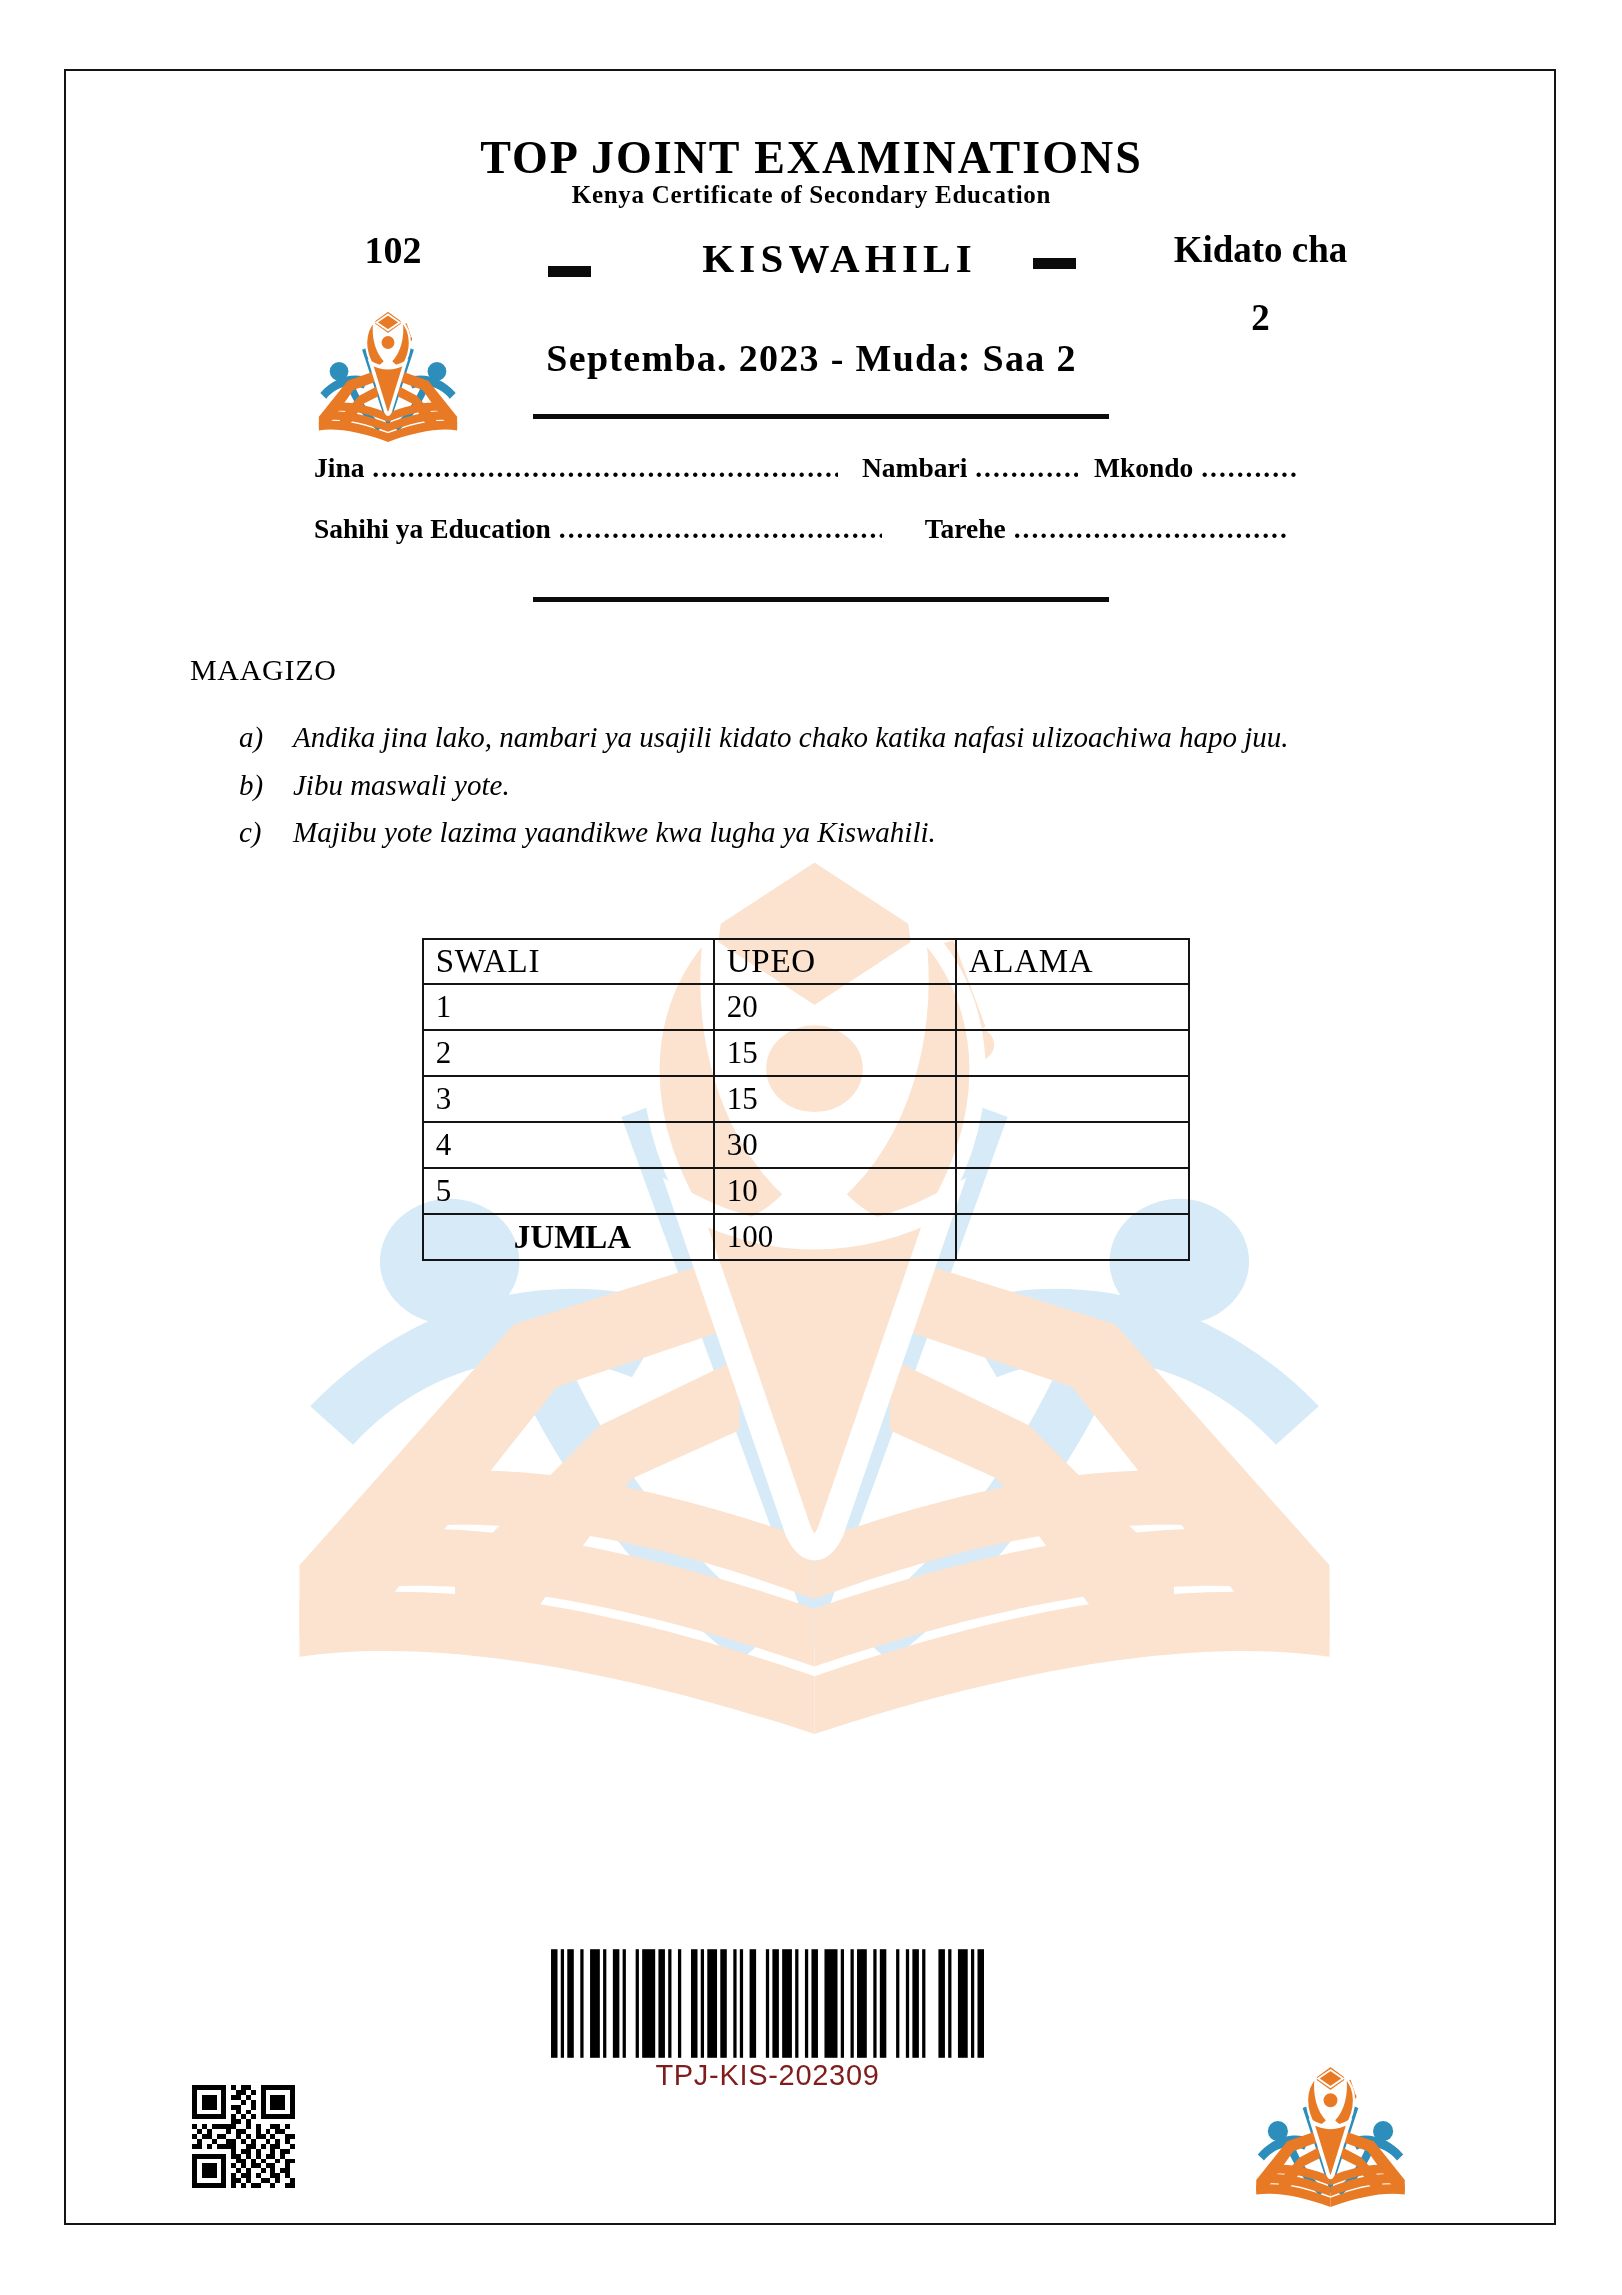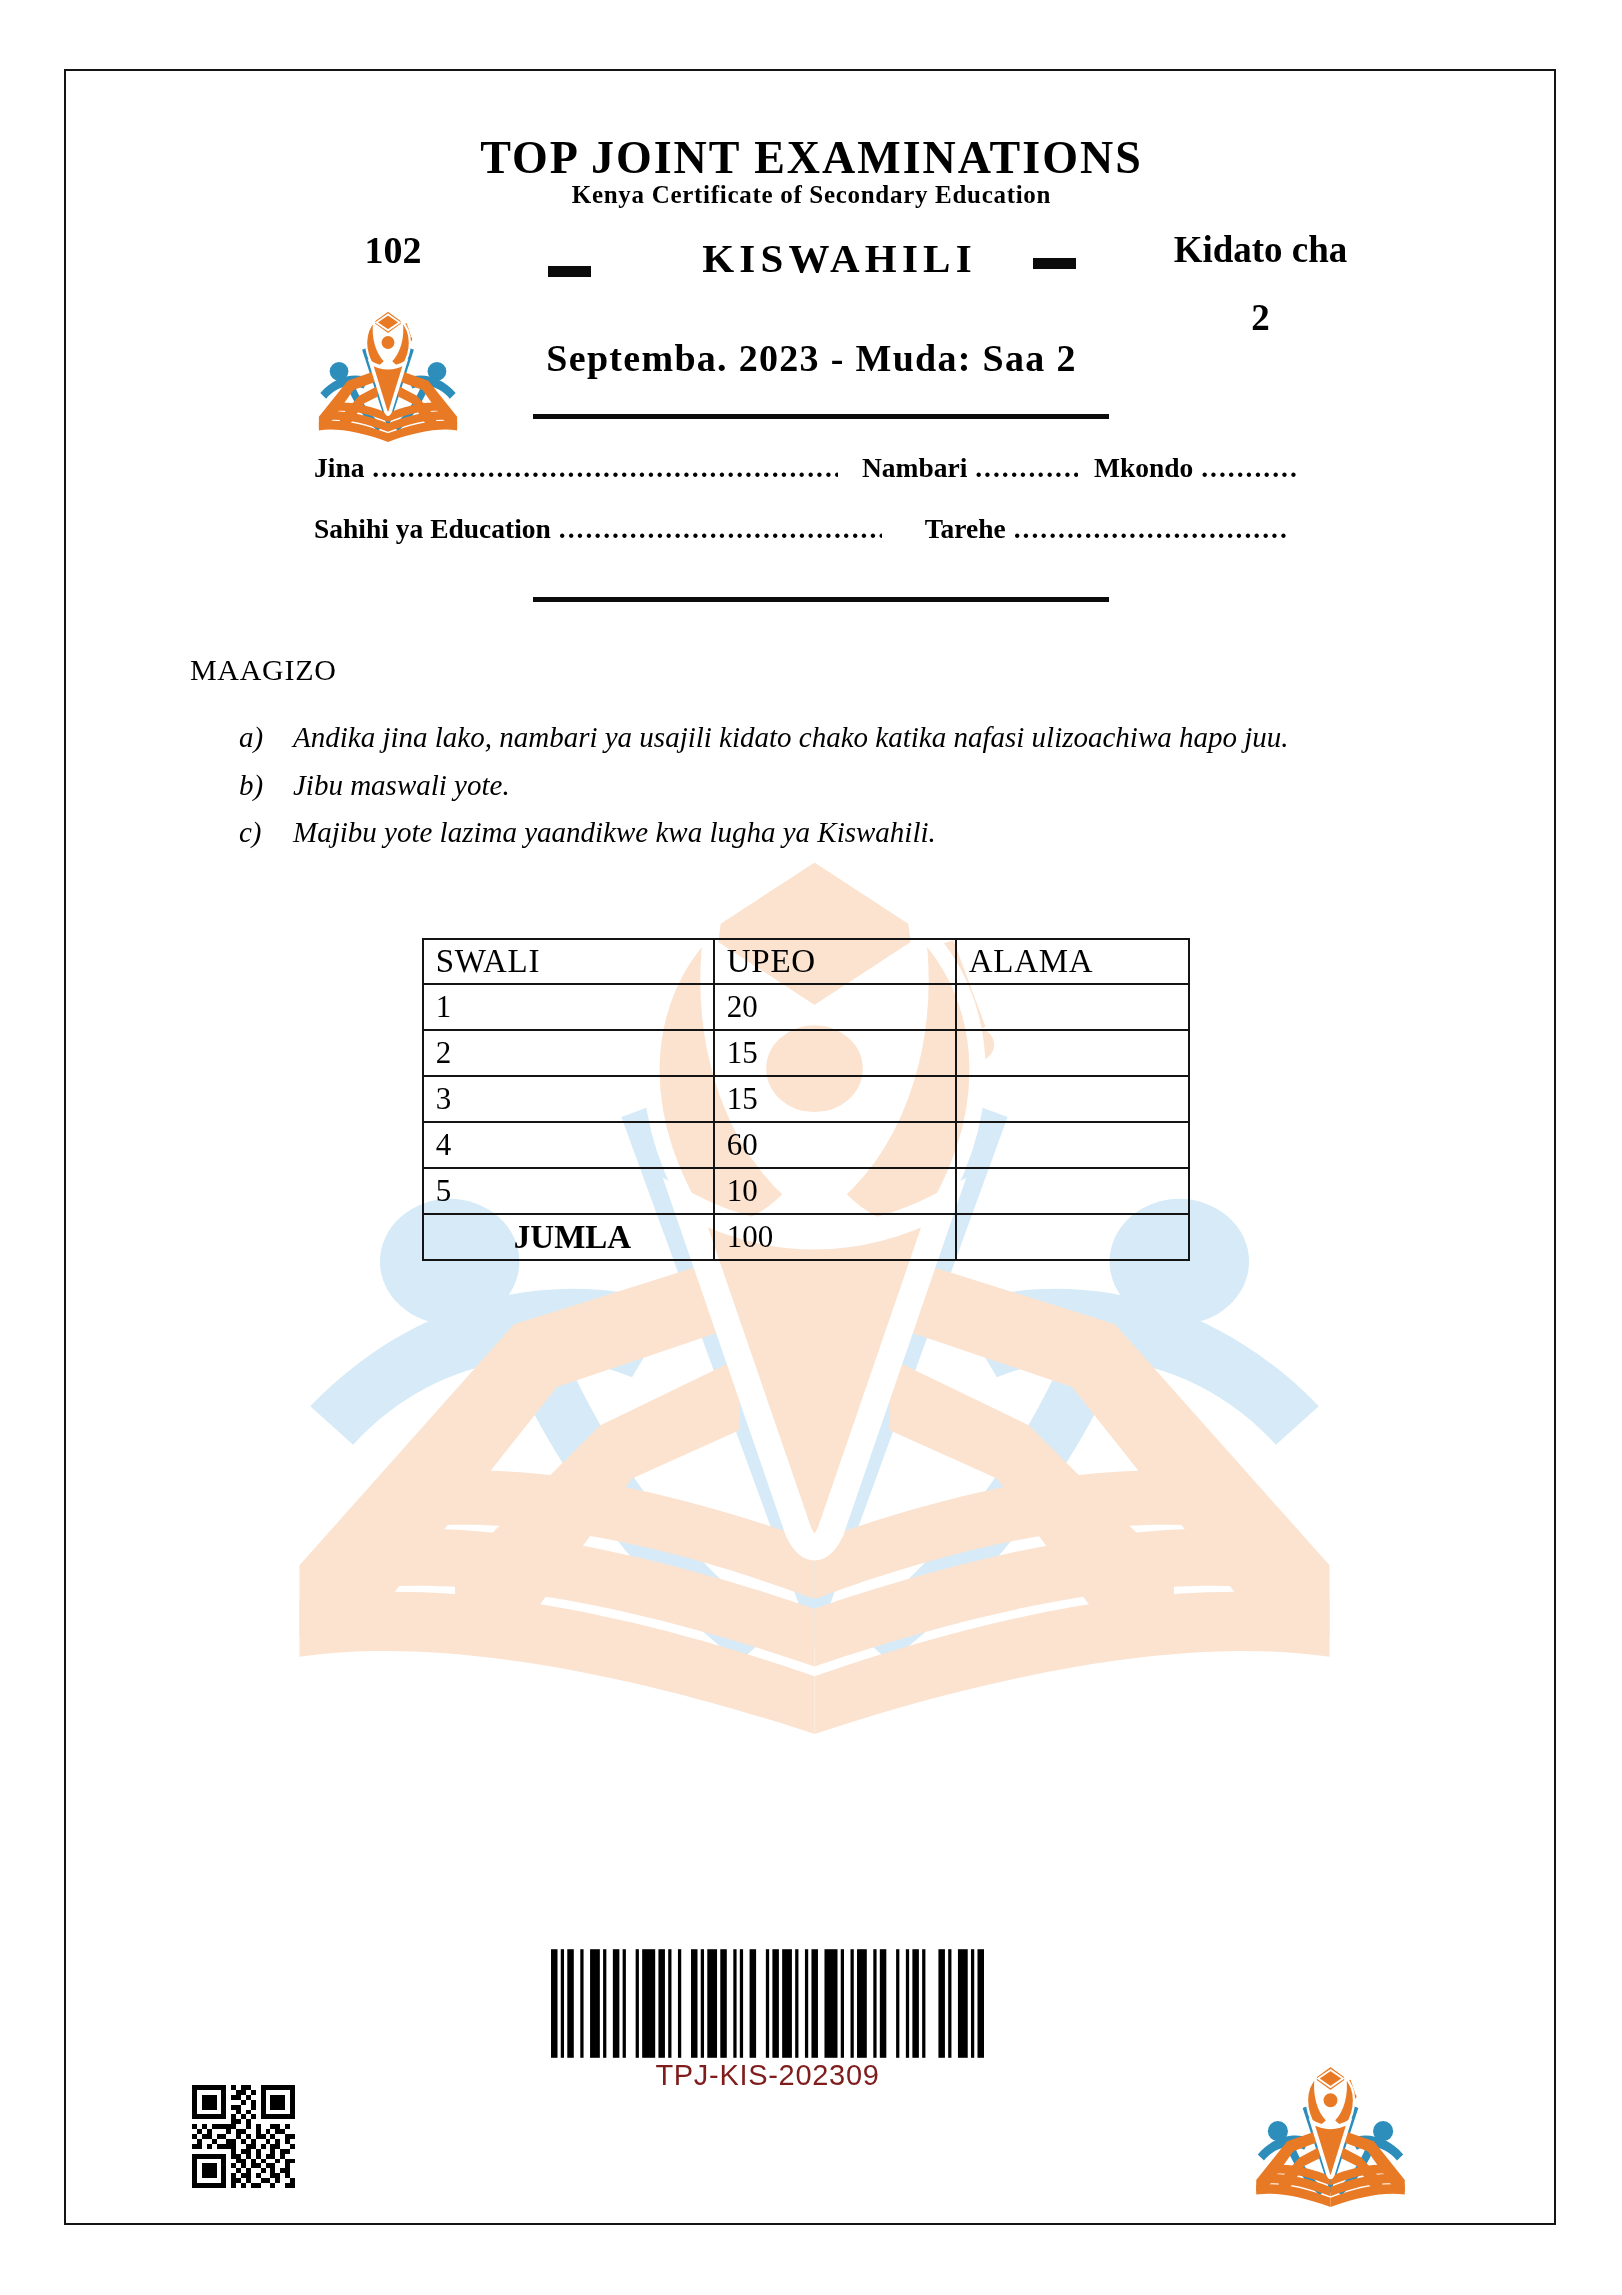--- a/index.html
+++ b/index.html
@@ -184,21 +184,21 @@
           <td>15</td>
           <td></td>
         </tr>
         <tr>
           <td>3</td>
           <td>15</td>
           <td></td>
         </tr>
         <tr>
           <td>4</td>
-          <td>60</td>
+          <td>30</td>
           <td></td>
         </tr>
         <tr>
           <td>5</td>
           <td>10</td>
           <td></td>
         </tr>
         <tr class="total">
           <td>JUMLA</td>
           <td>100</td>

